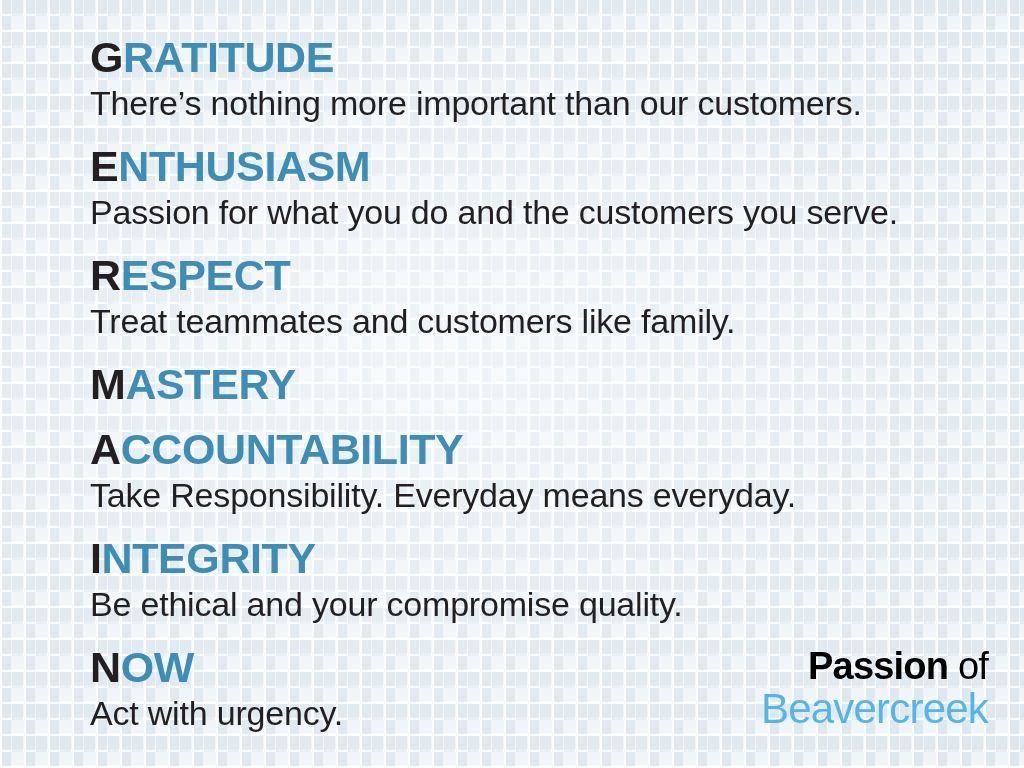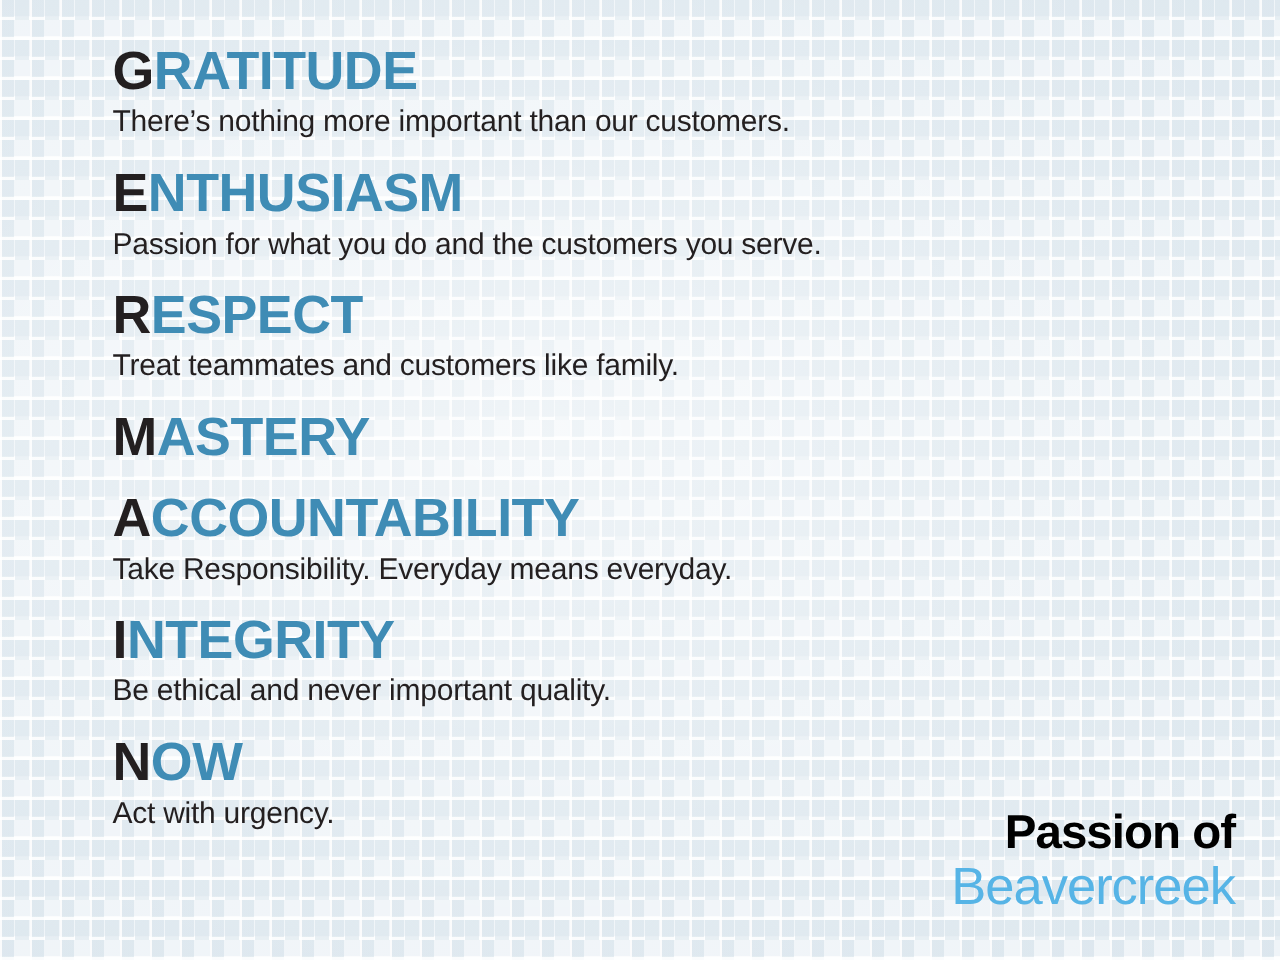--- a/index.html
+++ b/index.html
@@ -96,21 +96,21 @@
   .value-heading .initial {
     color: #231f20;
   }
   .value-heading .rest {
     color: #3f8cb5;
   }
 
   .value-desc {
     font-family: "Liberation Sans", sans-serif;
     font-weight: normal;
-    font-size: 24px;
+    font-size: 34px;
     line-height: 1.15;
     letter-spacing: -0.2px;
     color: #231f20;
     margin: 0;
     white-space: nowrap;
   }
 
   
   #brand-logo {
     position: absolute;
@@ -125,21 +125,21 @@
     font-size: 38px;
     letter-spacing: -0.8px;
     color: #000000;
     white-space: nowrap;
     margin-bottom: 3px;
   }
   #brand-logo .brand-name {
     font-weight: bold;
   }
   #brand-logo .brand-connector {
-    font-weight: bold;
+    font-weight: normal;
     margin-top: 40px;
   }
   #brand-logo .brand-line-2 {
     font-family: "Liberation Sans", sans-serif;
     font-weight: normal;
     font-size: 42px;
     letter-spacing: -0.8px;
     color: #56b4e6;
     white-space: nowrap;
   }
@@ -182,21 +182,21 @@
       <div class="value-heading">
         <span class="initial">A</span><span class="rest">CCOUNTABILITY</span>
       </div>
       <div class="value-desc">Take Responsibility. Everyday means everyday.</div>
     </div>
 
     <div class="value-entry">
       <div class="value-heading">
         <span class="initial">I</span><span class="rest">NTEGRITY</span>
       </div>
-      <div class="value-desc">Be ethical and never important quality.</div>
+      <div class="value-desc">Be ethical and your compromise quality.</div>
     </div>
 
     <div class="value-entry">
       <div class="value-heading">
         <span class="initial">N</span><span class="rest">OW</span>
       </div>
       <div class="value-desc">Act with urgency.</div>
     </div>
 
   </div>

